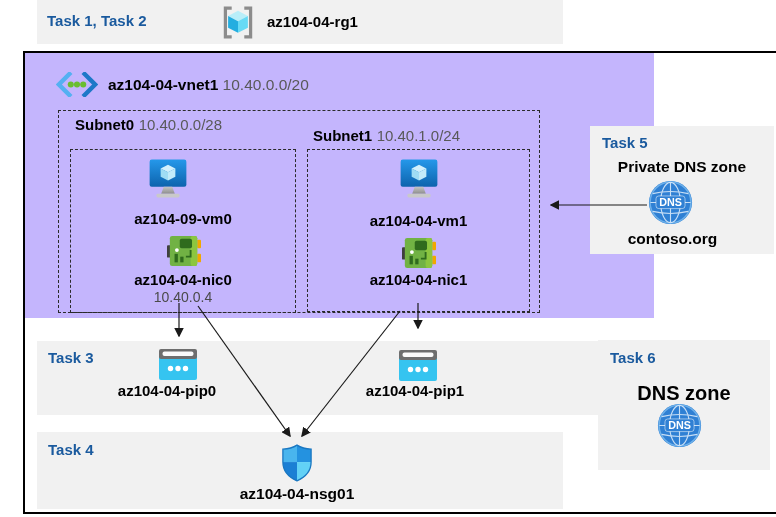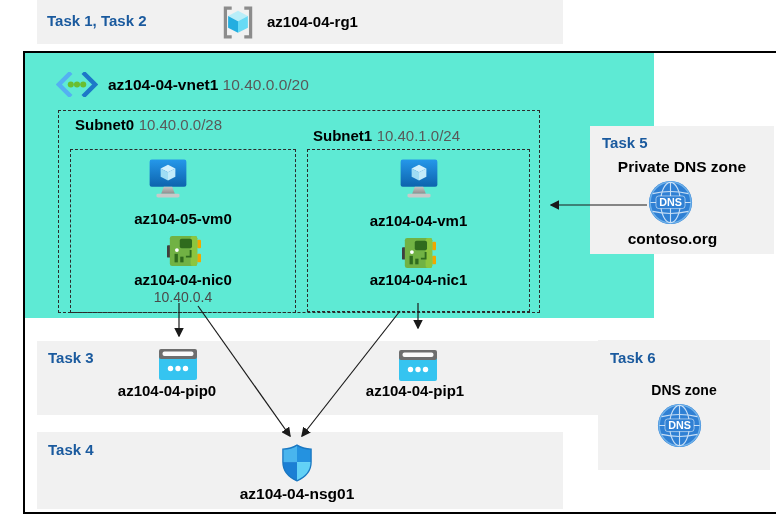--- a/index.html
+++ b/index.html
@@ -13,21 +13,21 @@
   .task-label{font-size:15px;font-weight:bold;color:#1a5a9e;}
   .name{font-size:15px;font-weight:bold;color:#000;}
   .muted{font-size:15px;font-weight:normal;color:#595959;}
   .ip{font-size:14px;color:#4a4a4a;}
   .ctr{text-align:center;}
   .dashed{border:1.3px dashed #2b2b2b;}
   #outer-box{
     left:3px;top:51px;width:771px;height:463px;
     border:2px solid #000;box-sizing:border-box;background:#fff;
   }
-  #vnet-area{left:5px;top:53px;width:629px;height:265px;background:#5eead4;}
+  #vnet-area{left:5px;top:53px;width:629px;height:265px;background:#c4b5fd;}
   svg text{font-family:"Liberation Sans","DejaVu Sans",sans-serif;}
   #arrow-layer{left:0;top:0;width:776px;height:517px;pointer-events:none;}
 </style>
 </head>
 <body>
 
 <svg width="0" height="0" style="position:absolute" aria-hidden="true">
   <defs>
     <linearGradient id="vmGrad" x1="0" y1="0" x2="0" y2="1">
       <stop offset="0" stop-color="#2598ea"></stop>
@@ -87,21 +87,21 @@
       <div class="abs" style="left:78px;top:9px;width:38px;height:42px;">
         <svg width="38" height="42" viewBox="0 0 36 40">
           <rect x="0.5" y="0.5" width="35" height="26" rx="2" fill="url(#vmGrad)"></rect>
           <polygon points="18,5.5 25,9 18,12.5 11,9" fill="#d3f1fd"></polygon>
           <polygon points="11,9 18,12.5 18,20.5 11,17" fill="#9fdcf4"></polygon>
           <polygon points="25,9 18,12.5 18,20.5 25,17" fill="#c2ebfa"></polygon>
           <polygon points="14,26.5 22,26.5 24.5,33 11.5,33" fill="url(#standGrad)"></polygon>
           <rect x="7" y="33" width="22" height="3.6" rx="1.4" fill="#c9c9c9"></rect>
         </svg>
       </div>
-      <div class="abs name ctr" style="left:0;top:60px;width:100%;">az104-05-vm0</div>
+      <div class="abs name ctr" style="left:0;top:60px;width:100%;">az104-09-vm0</div>
       <div class="abs" style="left:96px;top:84px;width:34px;height:34px;">
         <svg width="34" height="34" viewBox="0 0 36 36">
           <rect x="0" y="12" width="5" height="13" rx="1" fill="#3f3f3f"></rect>
           <rect x="32" y="6" width="4" height="9" rx="1" fill="#f0a800"></rect>
           <rect x="32" y="21" width="4" height="9" rx="1" fill="#f0a800"></rect>
           <rect x="3" y="2" width="29" height="32" rx="2.5" fill="#71b244"></rect>
           <rect x="25" y="2" width="7" height="32" rx="2.5" fill="#8cc63f"></rect>
           <rect x="13.5" y="5" width="13" height="10" rx="2" fill="#2f6b1d"></rect>
           <path d="M25 17 v7 h-5" fill="none" stroke="#2f6b1d" stroke-width="2"></path>
           <rect x="8" y="21" width="3.5" height="9" fill="#2f6b1d"></rect>
@@ -205,21 +205,21 @@
         </g>
         <rect x="8.5" y="17" width="31" height="13.5" rx="3" fill="#2f80d4" stroke="rgba(255,255,255,0.55)" stroke-width="1"></rect>
         <text x="24" y="27.6" text-anchor="middle" font-size="11.5" font-weight="bold" fill="#ffffff">DNS</text>
       </svg>
     </div>
     <div class="abs name ctr" style="left:0;top:104px;width:165px;font-size:15.5px;">contoso.org</div>
   </div>
 
   <div class="abs band" style="left:578px;top:340px;width:172px;height:130px;">
     <div class="abs task-label" style="left:12px;top:9px;">Task 6</div>
-    <div class="abs name ctr" style="left:0;top:42px;width:100%;font-size:14px;">DNS zone</div>
+    <div class="abs name ctr" style="left:0;top:42px;width:100%;font-size:20px;">DNS zone</div>
     <div class="abs" style="left:59px;top:63px;width:45px;height:45px;">
       <svg width="45" height="45" viewBox="0 0 48 48">
         <circle cx="24" cy="24" r="23" fill="#2f80d4"></circle>
         <circle cx="24" cy="24" r="21.8" fill="none" stroke="#6db0ea" stroke-width="1.6"></circle>
         <g fill="none" stroke="#d8e9f9" stroke-width="1.2" opacity="0.9">
           <ellipse cx="24" cy="24" rx="10.5" ry="21.5"></ellipse>
           <path d="M24 2.5 V45.5"></path>
           <path d="M2.5 24 H45.5"></path>
           <path d="M5 14.5 Q24 10 43 14.5"></path>
           <path d="M5 33.5 Q24 38 43 33.5"></path>

